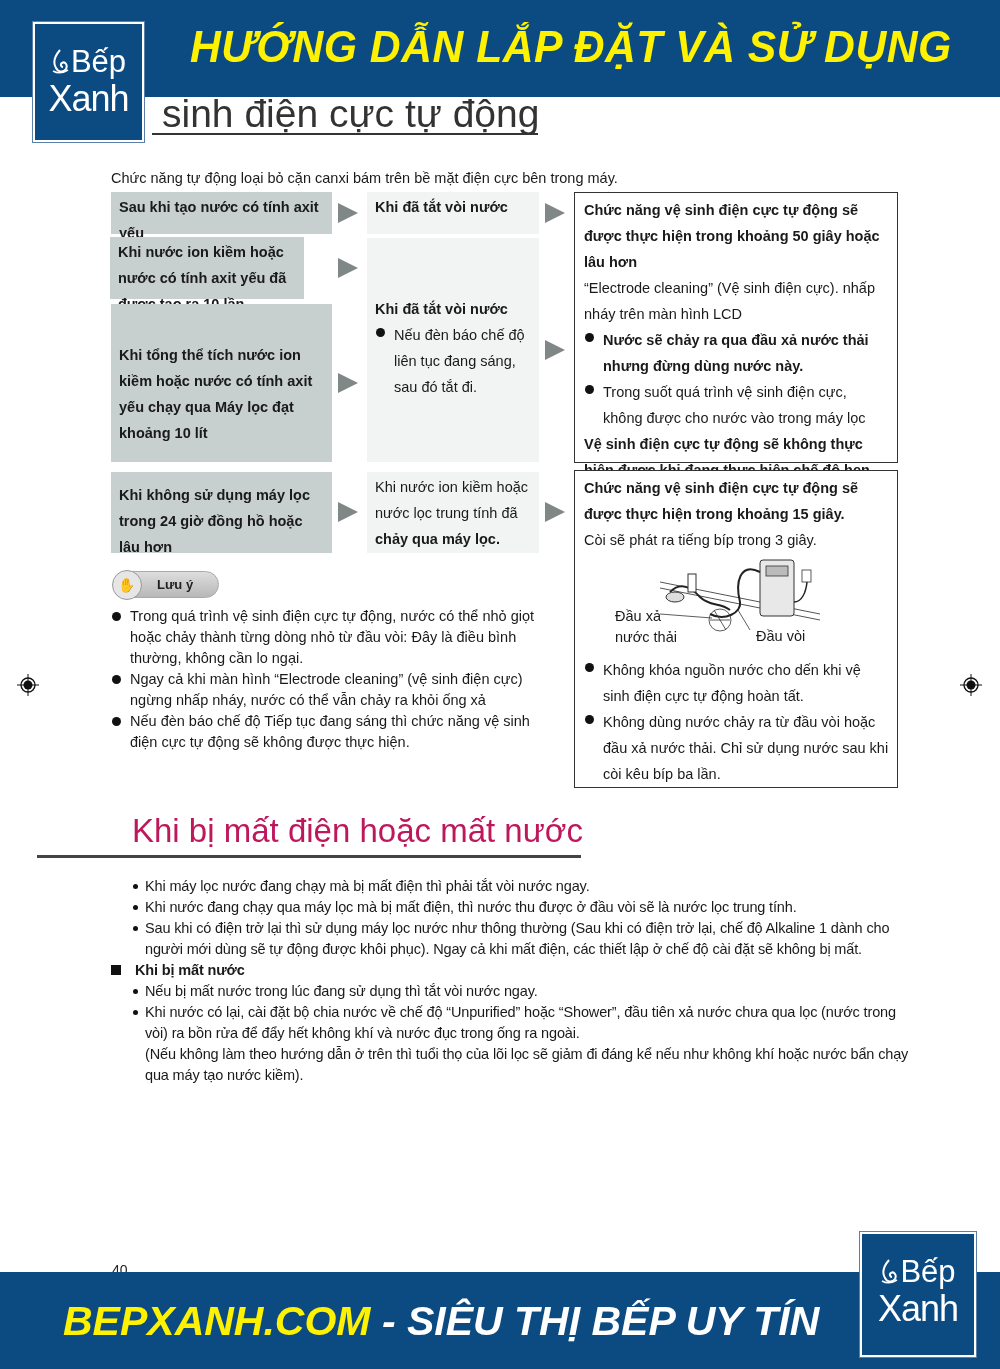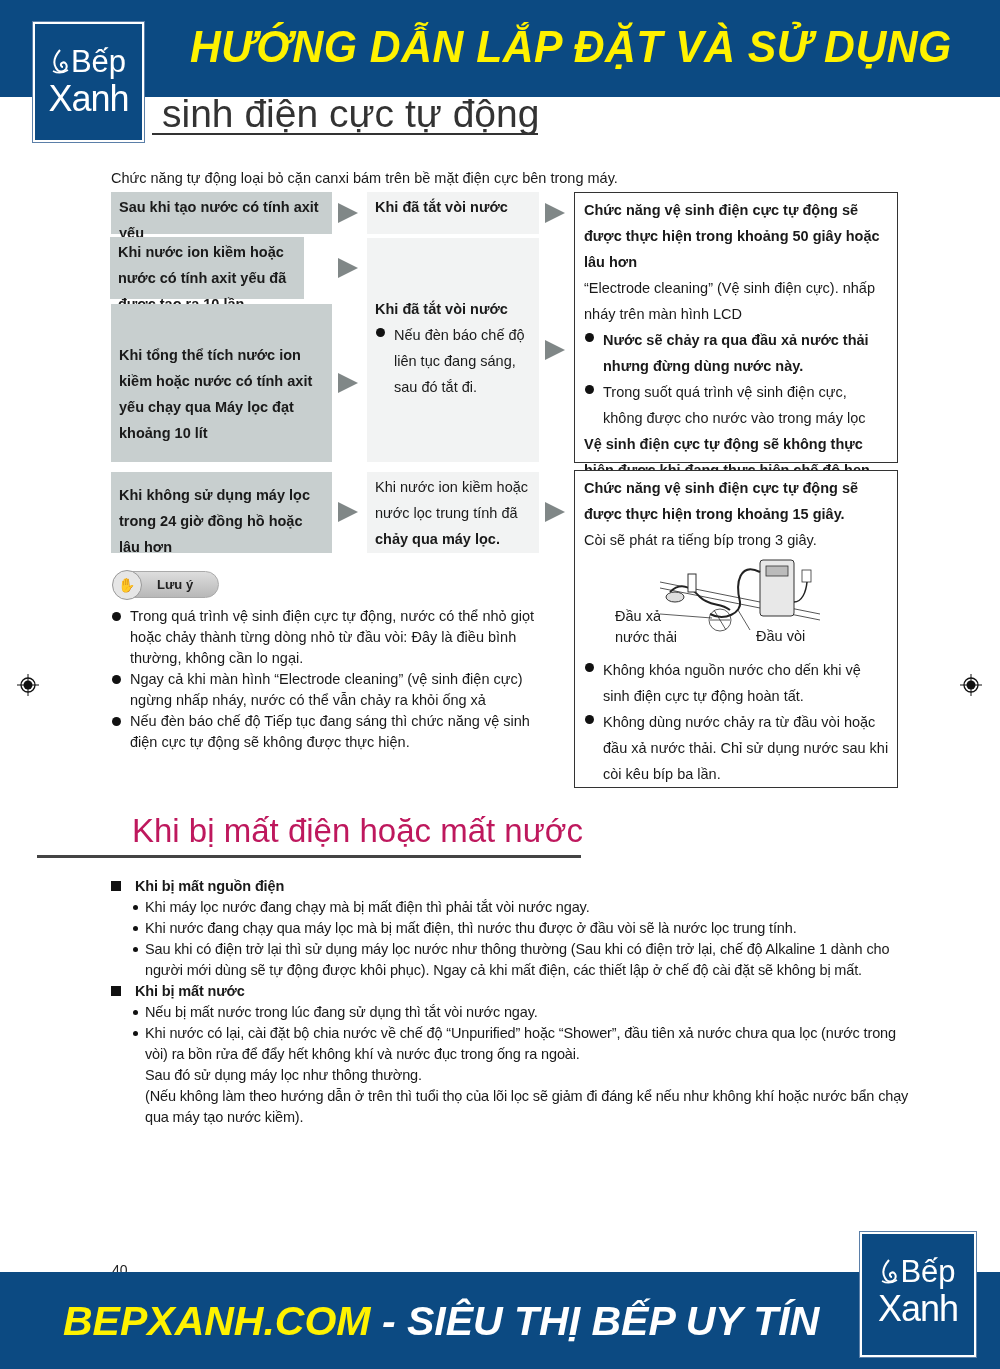--- a/index.html
+++ b/index.html
@@ -164,32 +164,30 @@
     <circle cx="11" cy="11" r="7" fill="none" stroke="#111" stroke-width="1.3"></circle>
     <circle cx="11" cy="11" r="4.5" fill="#111"></circle>
     <line x1="11" y1="0" x2="11" y2="22" stroke="#111" stroke-width="1"></line>
     <line x1="0" y1="11" x2="22" y2="11" stroke="#111" stroke-width="1"></line>
   </svg>
 
 <div class="section-title-2">Khi bị mất điện hoặc mất nước</div>
 <div class="rule-2"></div>
 
 <div class="outage">
-  <h4>Khi bị mất nguồn điện</h4>
   <ul>
     <li>Khi máy lọc nước đang chạy mà bị mất điện thì phải tắt vòi nước ngay.</li>
     <li>Khi nước đang chạy qua máy lọc mà bị mất điện, thì nước thu được ở đầu vòi sẽ là nước lọc trung tính.</li>
     <li>Sau khi có điện trở lại thì sử dụng máy lọc nước như thông thường (Sau khi có điện trở lại, chế độ Alkaline 1 dành cho người mới dùng sẽ tự động được khôi phục). Ngay cả khi mất điện, các thiết lập ở chế độ cài đặt sẽ không bị mất.</li>
   </ul>
   <h4>Khi bị mất nước</h4>
   <ul>
     <li>Nếu bị mất nước trong lúc đang sử dụng thì tắt vòi nước ngay.</li>
     <li>Khi nước có lại, cài đặt bộ chia nước về chế độ “Unpurified” hoặc “Shower”, đầu tiên xả nước chưa qua lọc (nước trong vòi) ra bồn rửa để đẩy hết không khí và nước đục trong ống ra ngoài.</li>
   </ul>
-  <div style="padding-left:34px;">Sau đó sử dụng máy lọc như thông thường.</div>
   <div style="padding-left:34px;">(Nếu không làm theo hướng dẫn ở trên thì tuổi thọ của lõi lọc sẽ giảm đi đáng kể nếu như không khí hoặc nước bẩn chạy qua máy tạo nước kiềm).</div>
 </div>
 
 <div class="page-num">40</div>
 
 <div class="bottom-band"></div>
 <div class="bottom-text">
   <span class="y">BEPXANH.COM</span><span class="w"> - SIÊU THỊ BẾP UY TÍN</span>
 </div>
 <div class="logo bottom">

